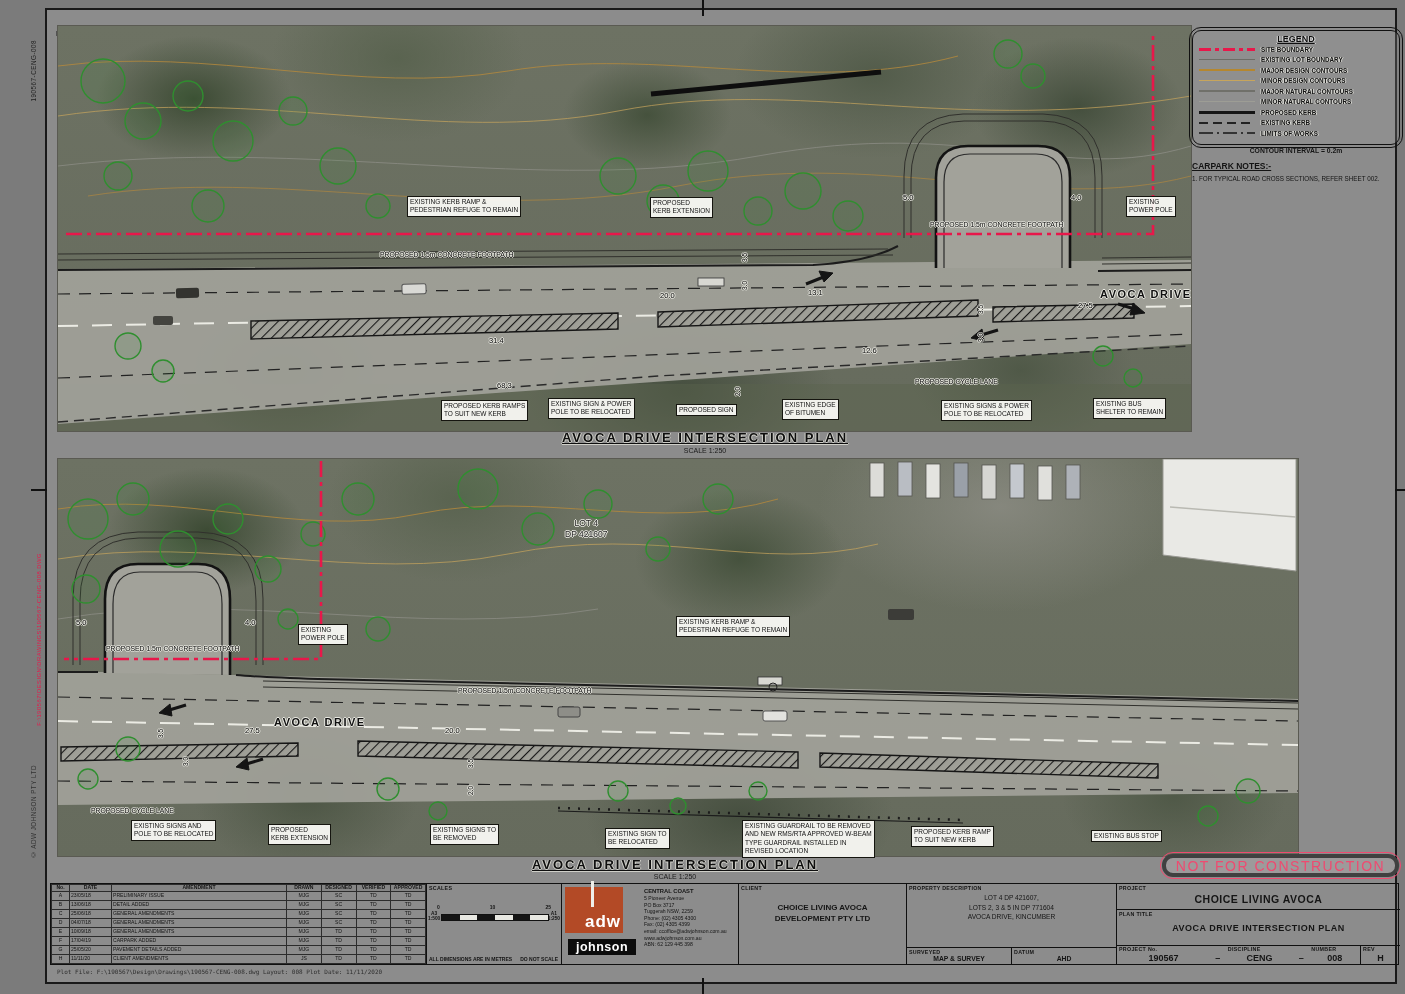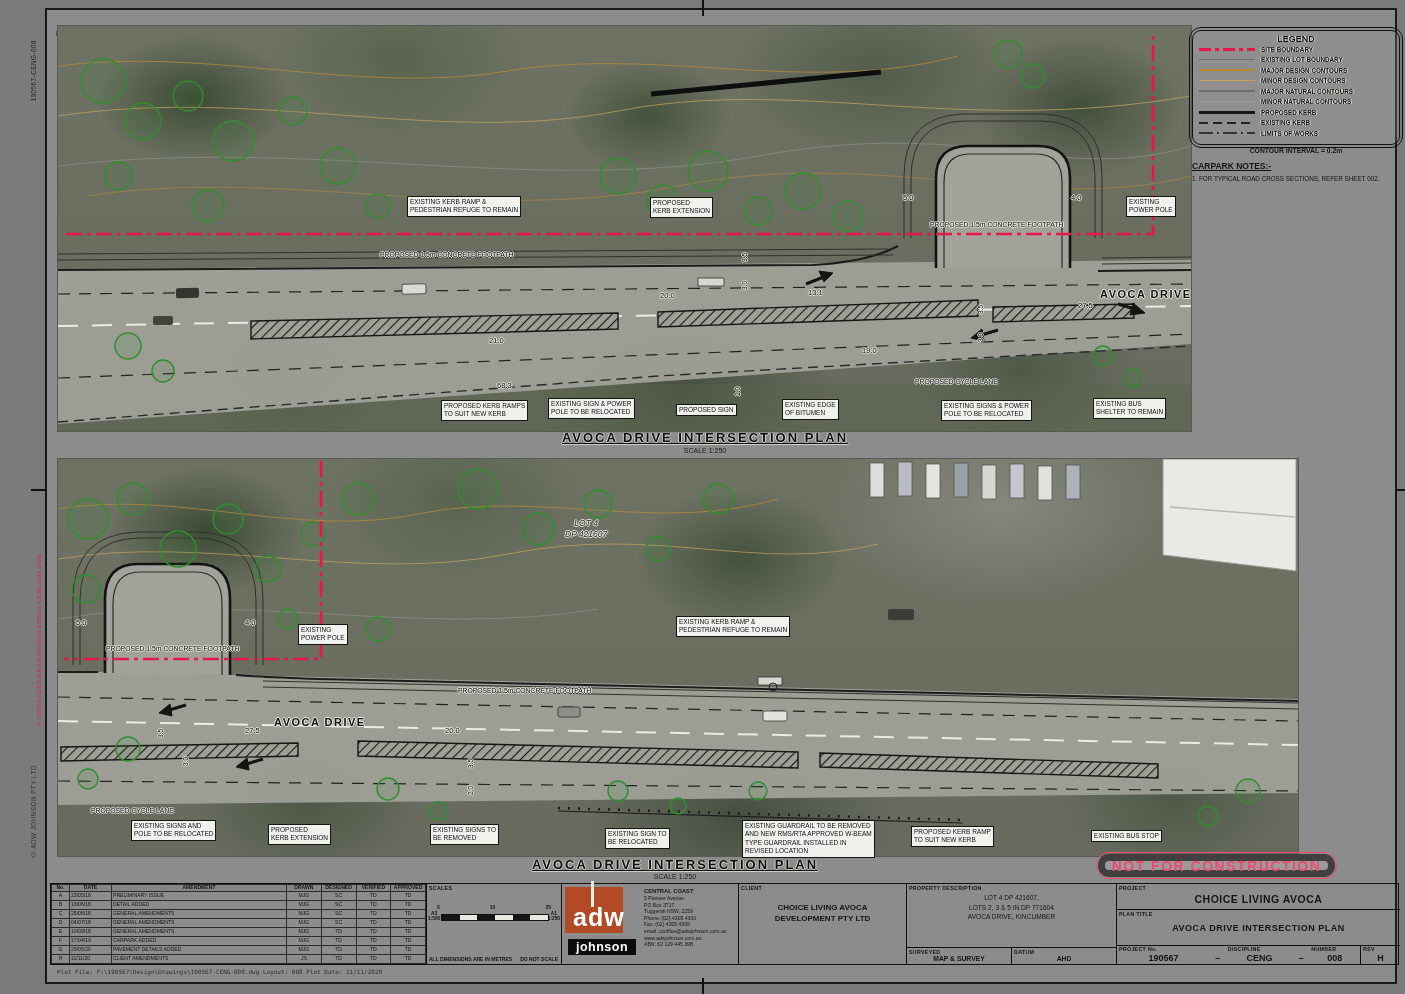--- a/index.html
+++ b/index.html
@@ -33,26 +33,26 @@
 
   
   .lbl{position:absolute;white-space:pre-line;pointer-events:none;
        text-shadow:1px 0 0 #e9e9e2,-1px 0 0 #e9e9e2,0 1px 0 #e9e9e2,0 -1px 0 #e9e9e2;}
   .lbl.box{background:rgba(249,249,244,.95);border:1px solid #15150f;color:#111;
            font-size:6.5px;line-height:1.3;padding:1px 2px;text-shadow:none;}
   .lbl.plain{font-size:6.8px;color:#0d0d0d;}
   .lbl.dim{font-size:7.5px;color:#0a0a0a;}
   .lbl.vdim{font-size:6.5px;color:#0a0a0a;transform:rotate(-90deg);transform-origin:left top;}
   .lbl.road{font-size:11px;font-weight:bold;letter-spacing:1.5px;color:#101010;}
-  .lbl.lot{font-size:8.5px;color:#2a2a2a;text-align:center;line-height:1.3;font-style:italic;}
+  .lbl.lot{font-size:8.5px;color:#2a2a2a;text-align:center;line-height:1.3;}
 
   
   #legend{position:absolute;left:1192px;top:30px;width:208px;border:1.5px solid #111;border-radius:9px;
           outline:1px solid #111;outline-offset:2px;padding:3px 6px 5px;background:rgba(150,150,150,.25);box-sizing:border-box;}
-  .lg-title{text-align:center;font-weight:bold;font-size:9px;color:#0f0f0f;
+  .lg-title{text-align:center;font-weight:bold;font-size:9px;text-decoration:underline;color:#0f0f0f;
             text-shadow:1px 0 0 #ddd,-1px 0 0 #ddd;}
   .lg-row{display:flex;align-items:center;gap:6px;height:10.5px;}
   .lg-line{width:56px;flex:none;}
   .ls-site{height:3px;background:repeating-linear-gradient(90deg,#e8174a 0 12px,transparent 12px 16px,#e8174a 16px 20px,transparent 20px 24px);}
   .ls-lot{height:1px;background:#6d6d66;}
   .ls-majd{height:2px;background:#b5872f;}
   .ls-mind{height:1px;background:#c7a55c;}
   .ls-majn{height:2px;background:#70706a;}
   .ls-minn{height:1px;background:#9d9d95;}
   .ls-pkerb{height:3px;background:#151515;}
@@ -63,22 +63,22 @@
   #gen-notes{position:absolute;left:1192px;top:161px;width:206px;color:#141414;}
   #gen-notes .gn-title{font-size:8.5px;font-weight:bold;text-decoration:underline;}
   #gen-notes .gn-item{font-size:6.3px;margin-top:4px;line-height:1.3;}
 
   
   .plan-title{position:absolute;text-align:center;font-weight:bold;font-size:13px;letter-spacing:2px;
               color:#0e0e0e;text-decoration:underline;text-shadow:1px 0 0 #cfcfc8,-1px 0 0 #cfcfc8,0 1px 0 #cfcfc8;}
   .plan-sub{position:absolute;text-align:center;font-size:7px;color:#1a1a1a;}
 
   
-  #nfc{position:absolute;left:1098px;top:854px;width:237px;height:23px;border:7px solid #404040;border-radius:11px;
-       outline:1px solid #ef4a70;outline-offset:1px;color:#ef4a70;font-weight:bold;font-size:14px;letter-spacing:1.5px;
+  #nfc{position:absolute;left:1162px;top:854px;width:237px;height:23px;border:4px solid #404040;border-radius:11px;
+       outline:1px solid #ef4a70;outline-offset:1px;color:#ef4a70;font-weight:normal;font-size:14px;letter-spacing:1.5px;
        display:flex;align-items:center;justify-content:center;background:rgba(255,235,240,.15);box-sizing:border-box;}
   #dial{position:absolute;left:1307px;top:753px;width:92px;height:89px;border:2px solid #ef4a70;background:#8c8c8c;
         box-sizing:border-box;text-align:center;}
   .dial-circle{position:relative;width:46px;height:46px;border:6px solid #e31b3d;border-radius:50%;margin:4px auto 0;box-sizing:border-box;background:rgba(230,230,225,.6);}
   .dial-blob{position:absolute;left:7px;top:9px;width:20px;height:14px;background:#121212;border-radius:40% 60% 50% 40%;}
   .dial-blob2{position:absolute;left:16px;top:18px;width:12px;height:10px;background:#121212;border-radius:50%;}
   .dial-slash{position:absolute;left:-3px;top:15px;width:40px;height:6px;background:#e31b3d;transform:rotate(45deg);}
   .dial-text{font-weight:bold;font-size:15px;line-height:1.05;letter-spacing:.5px;margin-top:2px;}
   .dial-text .w{color:#fff;text-shadow:0 0 1px #000,1px 0 0 #000,-1px 0 0 #000,0 1px 0 #000;}
   .dial-text .r{color:#e31b3d;}
@@ -97,21 +97,21 @@
   #tb-scales{left:375px;width:135px;}
   .sc-bar{position:absolute;left:14px;top:30px;width:106px;height:5px;border:1px solid #111;display:flex;}
   .sc-bar i{flex:1;}
   .sc-bar i:nth-child(odd){background:#151515;}
   .sc-bar i:nth-child(even){background:#e8e8e2;}
   .sc-ticks{position:absolute;left:10px;top:20px;width:114px;display:flex;justify-content:space-between;font-size:5px;font-weight:bold;}
   .sc-side{position:absolute;top:27px;font-size:4.8px;font-weight:bold;line-height:1.1;text-align:center;}
   .sc-notes{position:absolute;left:2px;bottom:2px;width:129px;display:flex;justify-content:space-between;font-size:5px;font-weight:bold;}
   #tb-firm{left:510px;width:177px;display:flex;gap:5px;padding:3px;}
   .adw-sq{width:58px;height:46px;background:#b34a26;position:relative;flex:none;}
-  .adw-sq .adw-word{position:absolute;left:8px;bottom:1px;color:#fff;font-weight:bold;font-size:25px;letter-spacing:1px;}
+  .adw-sq .adw-word{position:absolute;left:20px;bottom:1px;color:#fff;font-weight:bold;font-size:17px;letter-spacing:1px;}
   .adw-sq .adw-mark{position:absolute;left:26px;top:-6px;width:3px;height:26px;background:#efefea;}
   .adw-bar{position:absolute;left:3px;top:52px;width:68px;background:#0c0c0c;color:#fff;font-weight:bold;font-size:12.5px;text-align:center;letter-spacing:.5px;padding:1px 0;}
   .firm-addr{font-size:5.1px;line-height:1.28;margin-left:64px;padding-top:1px;}
   .firm-addr .office{font-weight:bold;font-size:5.8px;}
   #tb-client{left:687px;width:168px;}
   .client-name{margin-top:18px;text-align:center;font-size:8px;font-weight:bold;white-space:pre-line;line-height:1.4;}
   #tb-prop{left:855px;width:210px;}
   .prop-desc{margin-top:9px;text-align:center;font-size:6.6px;white-space:pre-line;line-height:1.45;}
   .prop-bottom{position:absolute;left:0;bottom:0;width:100%;height:17px;border-top:1px solid #101010;display:flex;box-sizing:border-box;}
   .prop-bottom>div{position:relative;flex:1;}
@@ -367,22 +367,22 @@
 OF BITUMEN</div>
       <div class="lbl box" style="left: 941px; top: 400px;">EXISTING SIGNS &amp; POWER
 POLE TO BE RELOCATED</div>
       <div class="lbl box" style="left: 1093px; top: 398px;">EXISTING BUS
 SHELTER TO REMAIN</div>
       <div class="lbl dim" style="left: 903px; top: 193px;">5.0</div>
       <div class="lbl dim" style="left: 1071px; top: 193px;">4.0</div>
       <div class="lbl dim" style="left: 660px; top: 291px;">20.0</div>
       <div class="lbl dim" style="left: 808px; top: 288px;">13.1</div>
       <div class="lbl dim" style="left: 1078px; top: 301px;">27.5</div>
-      <div class="lbl dim" style="left: 489px; top: 336px;">21.0</div>
-      <div class="lbl dim" style="left: 862px; top: 346px;">19.0</div>
+      <div class="lbl dim" style="left: 489px; top: 336px;">31.4</div>
+      <div class="lbl dim" style="left: 862px; top: 346px;">12.6</div>
       <div class="lbl dim" style="left: 497px; top: 381px;">68.3</div>
       <div class="lbl vdim" style="left: 741px; top: 262px;">3.5</div>
       <div class="lbl vdim" style="left: 741px; top: 290px;">3.0</div>
       <div class="lbl vdim" style="left: 977px; top: 314px;">3.5</div>
       <div class="lbl vdim" style="left: 977px; top: 342px;">3.0</div>
       <div class="lbl vdim" style="left: 734px; top: 396px;">2.0</div>
     </div>
   <div style="position:absolute;inset:0;pointer-events:none;">
       <div class="lbl dim" style="left: 76px; top: 618px;">5.0</div>
       <div class="lbl dim" style="left: 245px; top: 618px;">4.0</div>

